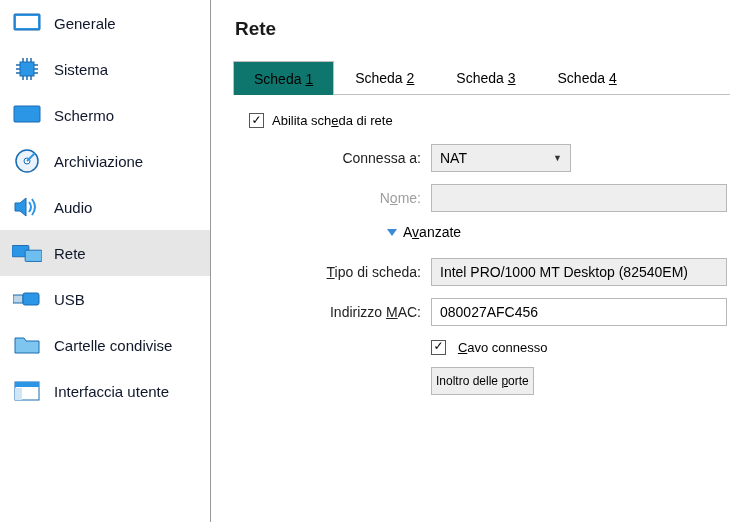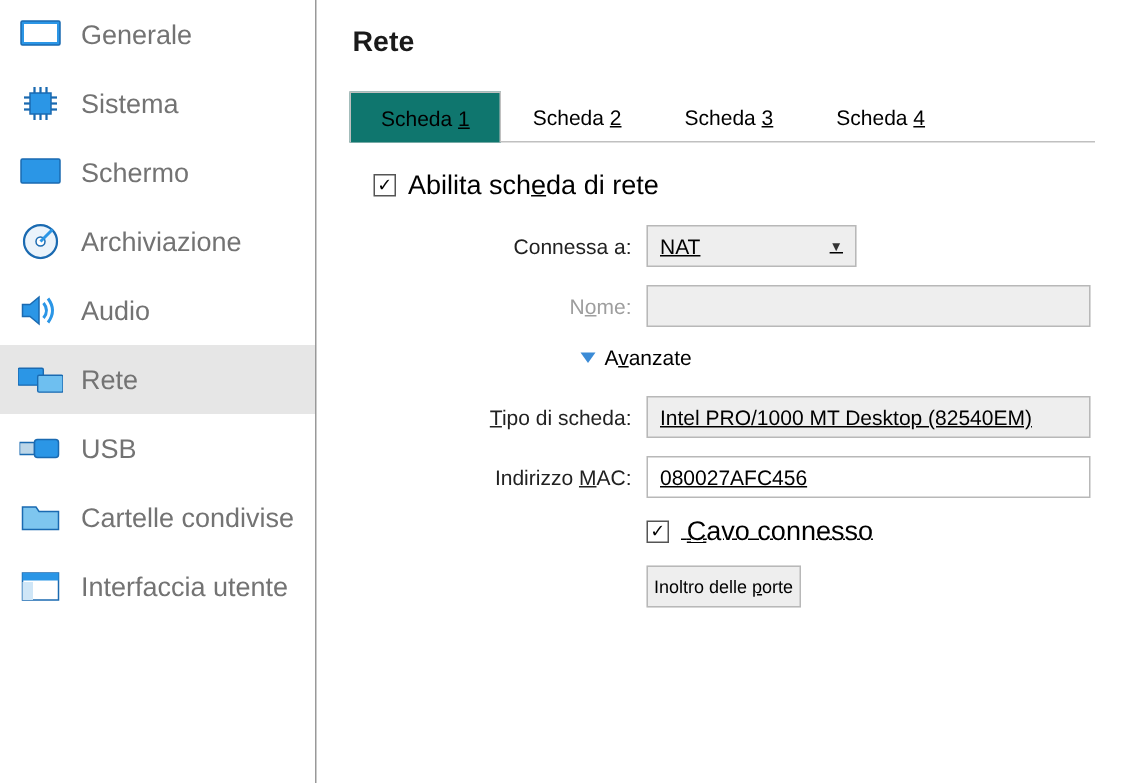--- a/index.html
+++ b/index.html
@@ -2,38 +2,38 @@
 <html><head>
 <meta charset="utf-8">
 <style>
   * { box-sizing: border-box; margin: 0; padding: 0; }
   html, body { width: 754px; height: 522px; font-family: "Segoe UI", Tahoma, sans-serif; font-size: 14px; background: #fff; color: #000; }
   .root { display: flex; width: 100%; height: 100%; }
   .sidebar { width: 211px; height: 100%; border-right: 1px solid #999; background: #fff; overflow: hidden; }
   .sb-item { display: flex; align-items: center; gap: 12px; padding: 12px 12px; cursor: pointer; }
   .sb-item.selected { background: #e6e6e6; }
   .sb-icon { width: 30px; height: 22px; display: flex; align-items: center; justify-content: center; flex-shrink: 0; }
-  .sb-label { font-size: 18px; color: #737373; }
+  .sb-label { font-size: 15px; color: #0f172a; }
   .main { flex: 1; padding: 18px 24px 0 22px; overflow: hidden; display: flex; flex-direction: column; }
   .page-title { font-size: 19px; font-weight: bold; color: #1a1a1a; margin-bottom: 20px; margin-left: 2px; }
   .tabs { display: flex; border-bottom: 1px solid #c0c0c0; }
   .tab { padding: 9px 20px 8px; border: 1px solid transparent; border-bottom: none; font-size: 14px; cursor: pointer; position: relative; }
   .tab.active { border-color: #c0c0c0; background: #0f766e; top: 1px; }
   .tab span.u { text-decoration: underline; }
   .content { padding-top: 18px; padding-left: 14px; }
   .row { display: flex; align-items: center; margin-bottom: 14px; }
   .row.first-check { margin-bottom: 16px; margin-left: 2px; }
   .chk { width: 15px; height: 15px; border: 1px solid #555; display: inline-flex; align-items: center; justify-content: center; margin-right: 8px; font-size: 12px; line-height: 1; }
   .chk.checked::after { content: "✓"; color: #000; position: relative; top: -1px; }
-  .lbl-check { font-size: 18px; }
+  .lbl-check { font-size: 13px; }
   .lbl-check .u, .form-label .u, .btn .u, .adv .u { text-decoration: underline; }
   .form-row { display: flex; align-items: center; margin-bottom: 12px; }
   .form-label { width: 184px; text-align: right; padding-right: 10px; font-size: 14px; color: #222; }
   .form-label.disabled { color: #9e9e9e; }
-  .cell { flex: 1; max-width: 296px; text-decoration: underline; }
+  .cell { flex: 1; max-width: 296px; }
   .combo, .txt { width: 100%; height: 28px; border: 1px solid #b8b8b8; background: #eee; padding: 0 8px; font-size: 14px; display: flex; align-items: center; justify-content: space-between; }
   .combo.small { width: 140px; }
   .combo .caret { font-size: 9px; color: #333; }
   .txt.readonly { background: #eee; color: #444; }
   .adv { display: flex; align-items: center; gap: 6px; margin: 4px 0 18px 140px; cursor: pointer; }
   .adv-tri { width: 0; height: 0; border-left: 5px solid transparent; border-right: 5px solid transparent; border-top: 7px solid #3b8bd6; }
   .btn { padding: 6px 4px; background: #eee; border: 1px solid #b8b8b8; font-size: 12px; cursor: pointer; display: inline-block; }
   .mac-cell .txt { background: #fff; color: #000; }
 </style>
 </head>

